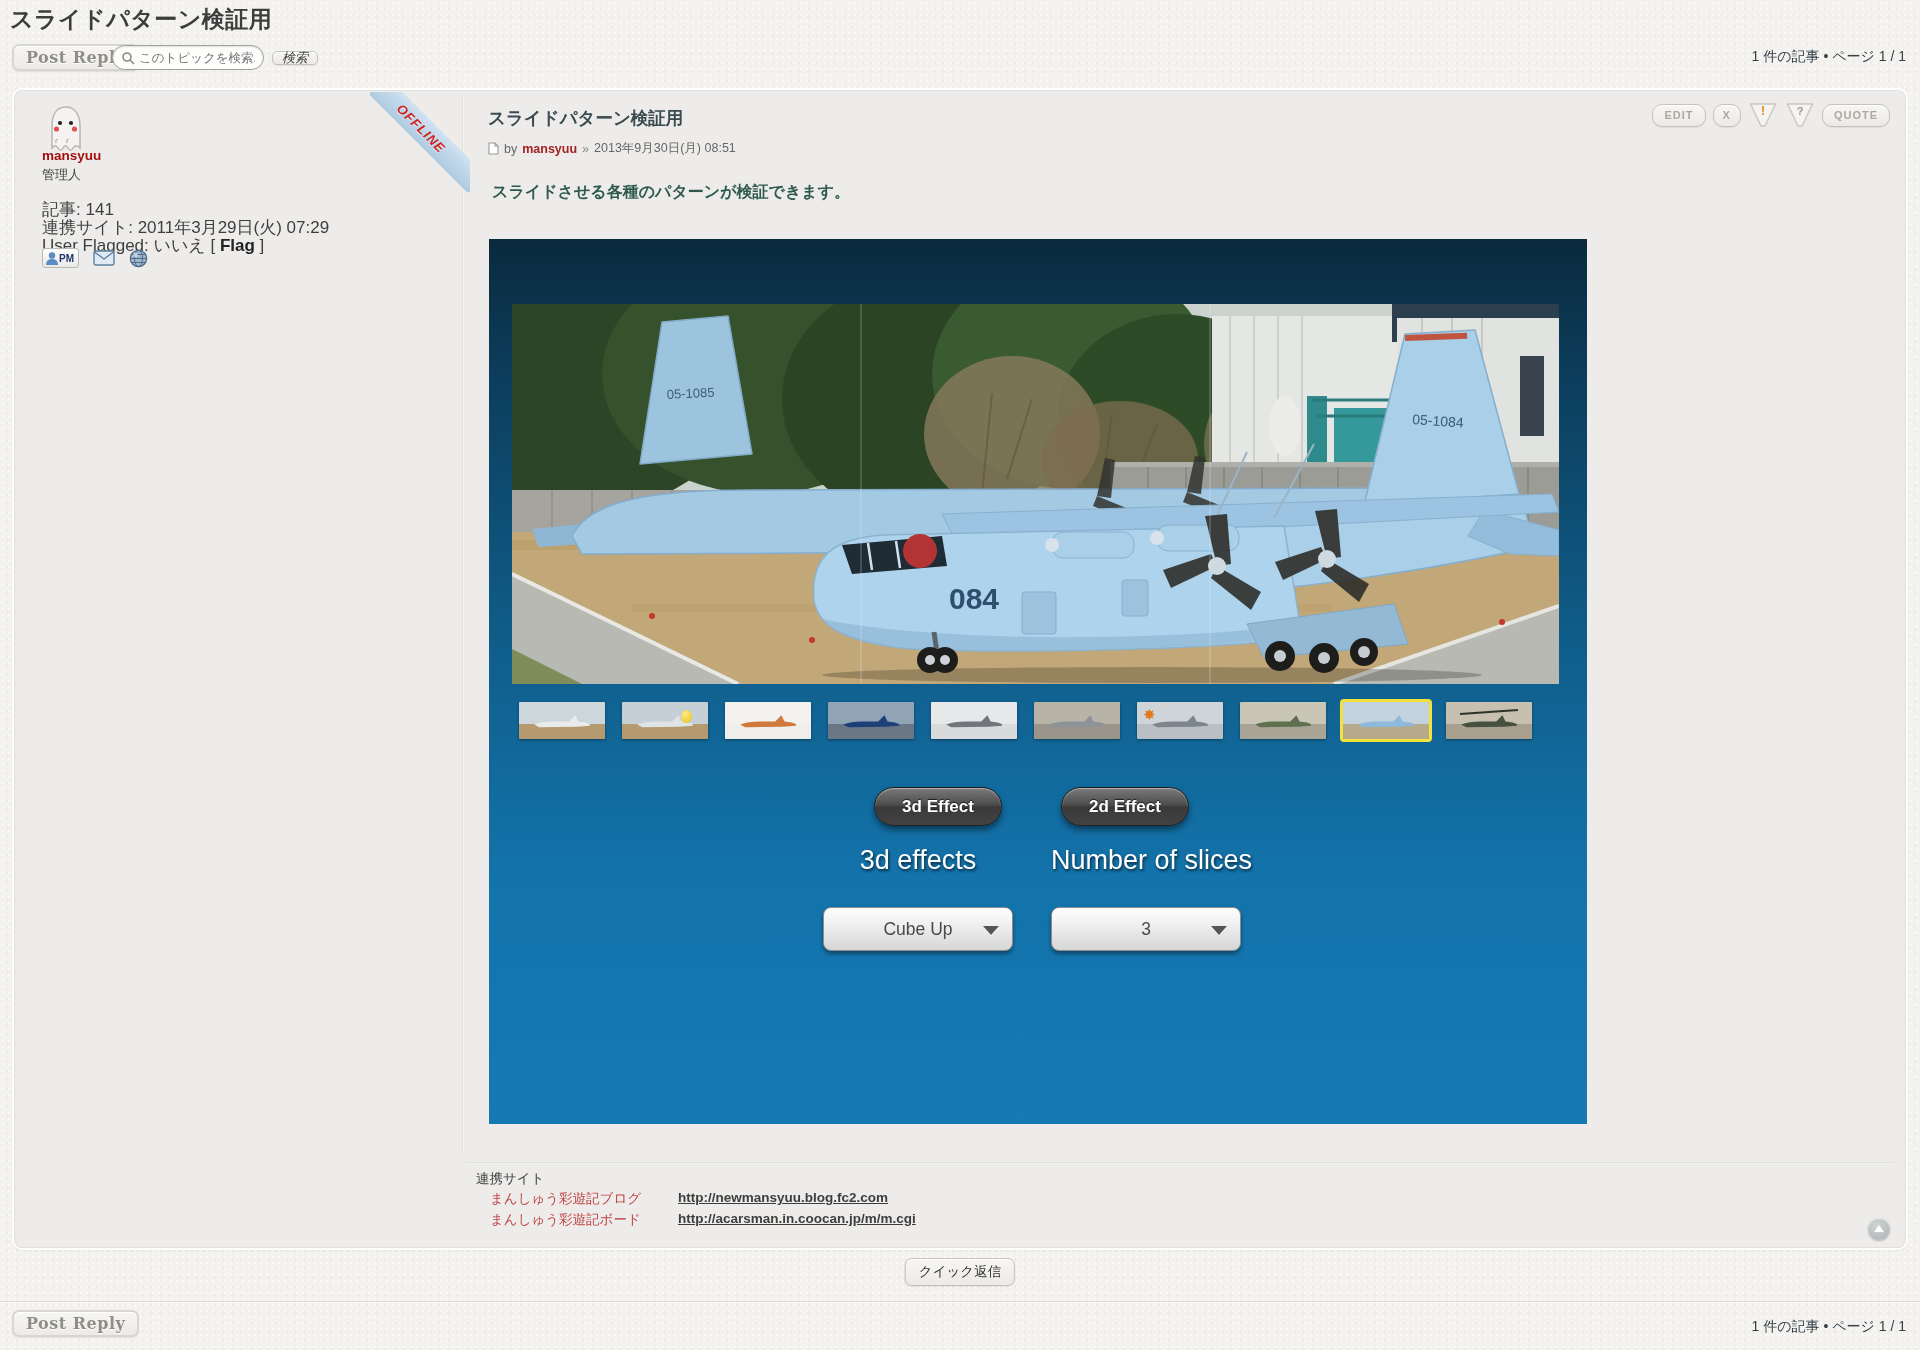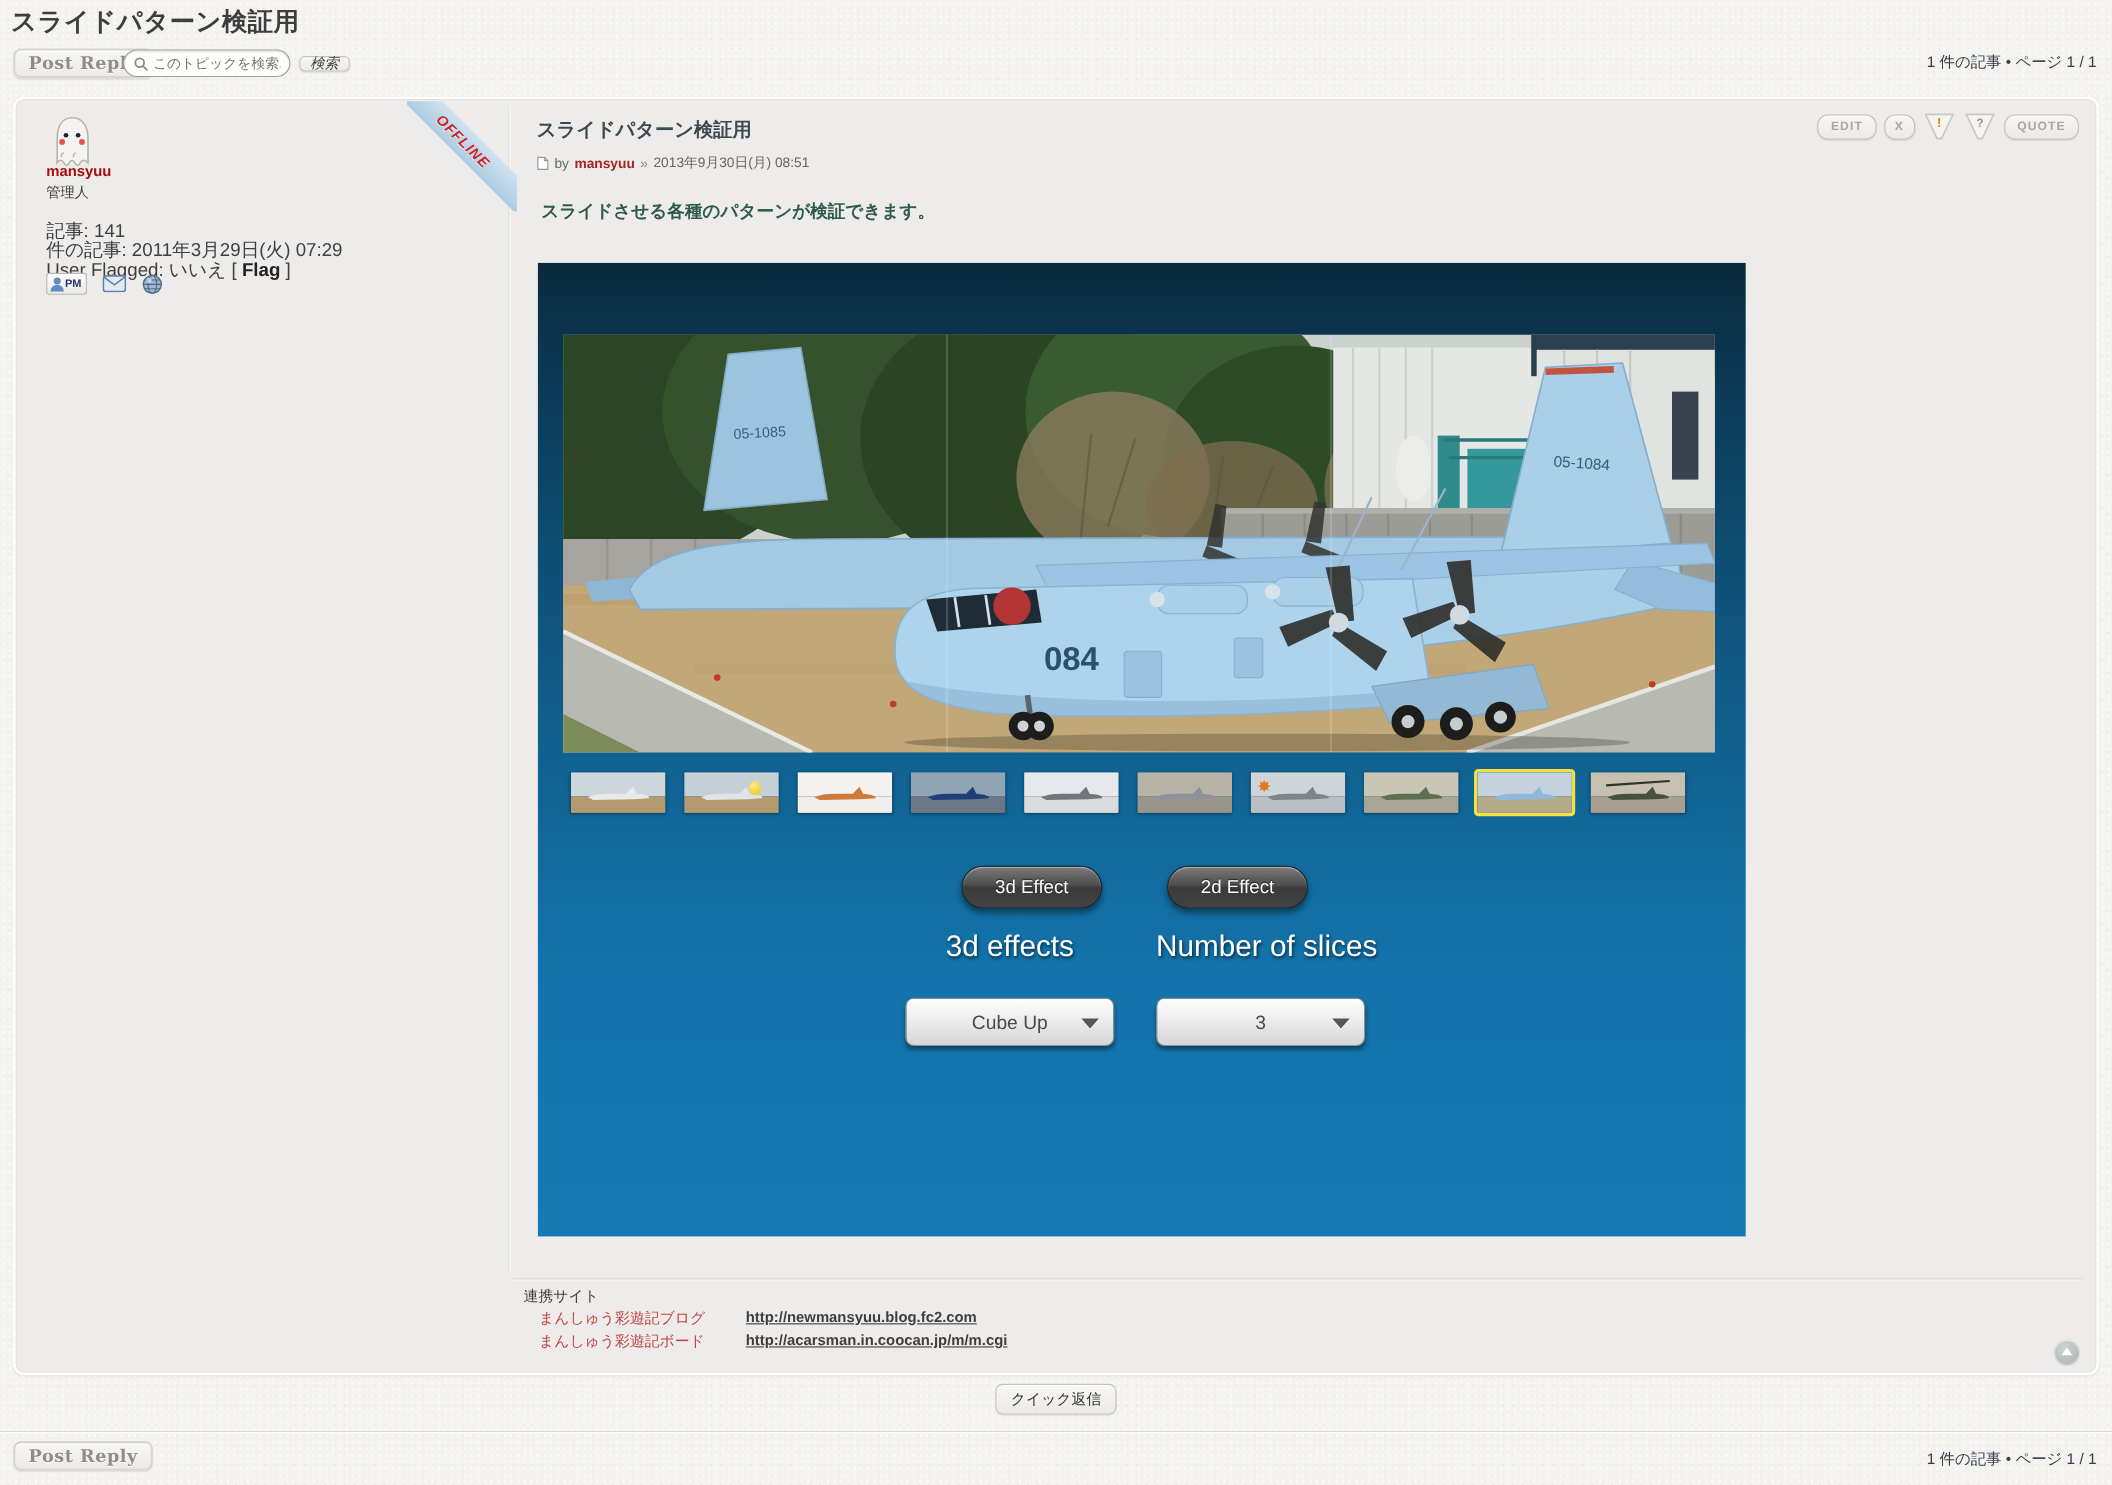--- a/index.html
+++ b/index.html
@@ -113,21 +113,21 @@
   .t-balloon { position:absolute; right:16px; top:8px; width:11px; height:13px; border-radius:50%;
     background:radial-gradient(circle at 35% 30%,#ffe98a,#e8c20f); }
   .t-chute { position:absolute; left:6px; top:4px; font-size:15px; color:#e07820; }
   .t-rotor { position:absolute; left:14px; top:9px; width:58px; height:2px; background:#2e3429; transform:rotate(-4deg); }
 
   .effect-btn {
     position:absolute; top:548px; width:128px; height:39px; border-radius:20px;
     background:linear-gradient(#7b7b7b 0%,#4d4d4d 45%,#3a3a3a 52%,#424242 100%);
     border:1px solid #1f1f1f;
     box-shadow:0 4px 6px rgba(0,0,0,.45), inset 0 1px 1px rgba(255,255,255,.4);
-    color:#fff; font-size:17px; font-weight:normal; text-shadow:0 -1px 1px rgba(0,0,0,.7);
+    color:#fff; font-size:17px; font-weight:bold; text-shadow:0 -1px 1px rgba(0,0,0,.7);
     display:flex; align-items:center; justify-content:center; cursor:pointer;
   }
   .btn-3d { left:385px; } .btn-2d { left:572px; }
   .slide-label {
     position:absolute; top:606px; width:190px; text-align:center;
     font-size:27px; color:#fff; text-shadow:1px 2px 3px rgba(0,0,0,.65);
     white-space:nowrap;
   }
   .label-3d { left:334px; } .label-slices { left:562px; }
   .dropdown {
@@ -199,21 +199,21 @@
     <circle cx="30.5" cy="25" r="2.6" fill="#e65050"></circle>
     <path d="M14 35 q-3 1 -2 4 M25 35 q-3 1 -2 4" fill="none" stroke="#b7b6b1" stroke-width="1.3"></path>
   </svg>
   <div class="abs username">mansyuu</div>
   <div class="abs userrank">管理人</div>
 
   <div class="abs stat-row" style="top:108px">
     <span>記事:</span> <span>141</span>
   </div>
   <div class="abs stat-row" style="top:126px">
-    <span>件の記事:</span> <span>2011年3月29日(火) 07:29</span>
+    <span>連携サイト:</span> <span>2011年3月29日(火) 07:29</span>
   </div>
   <div class="abs stat-row" style="top:144px">
     <span>User Flagged:</span>
     <span>いいえ</span>
     <span>[</span>
     <a class="flag-label" style="cursor:pointer">Flag</a>
     <span>]</span>
   </div>
 
   <div class="abs contact-row">

